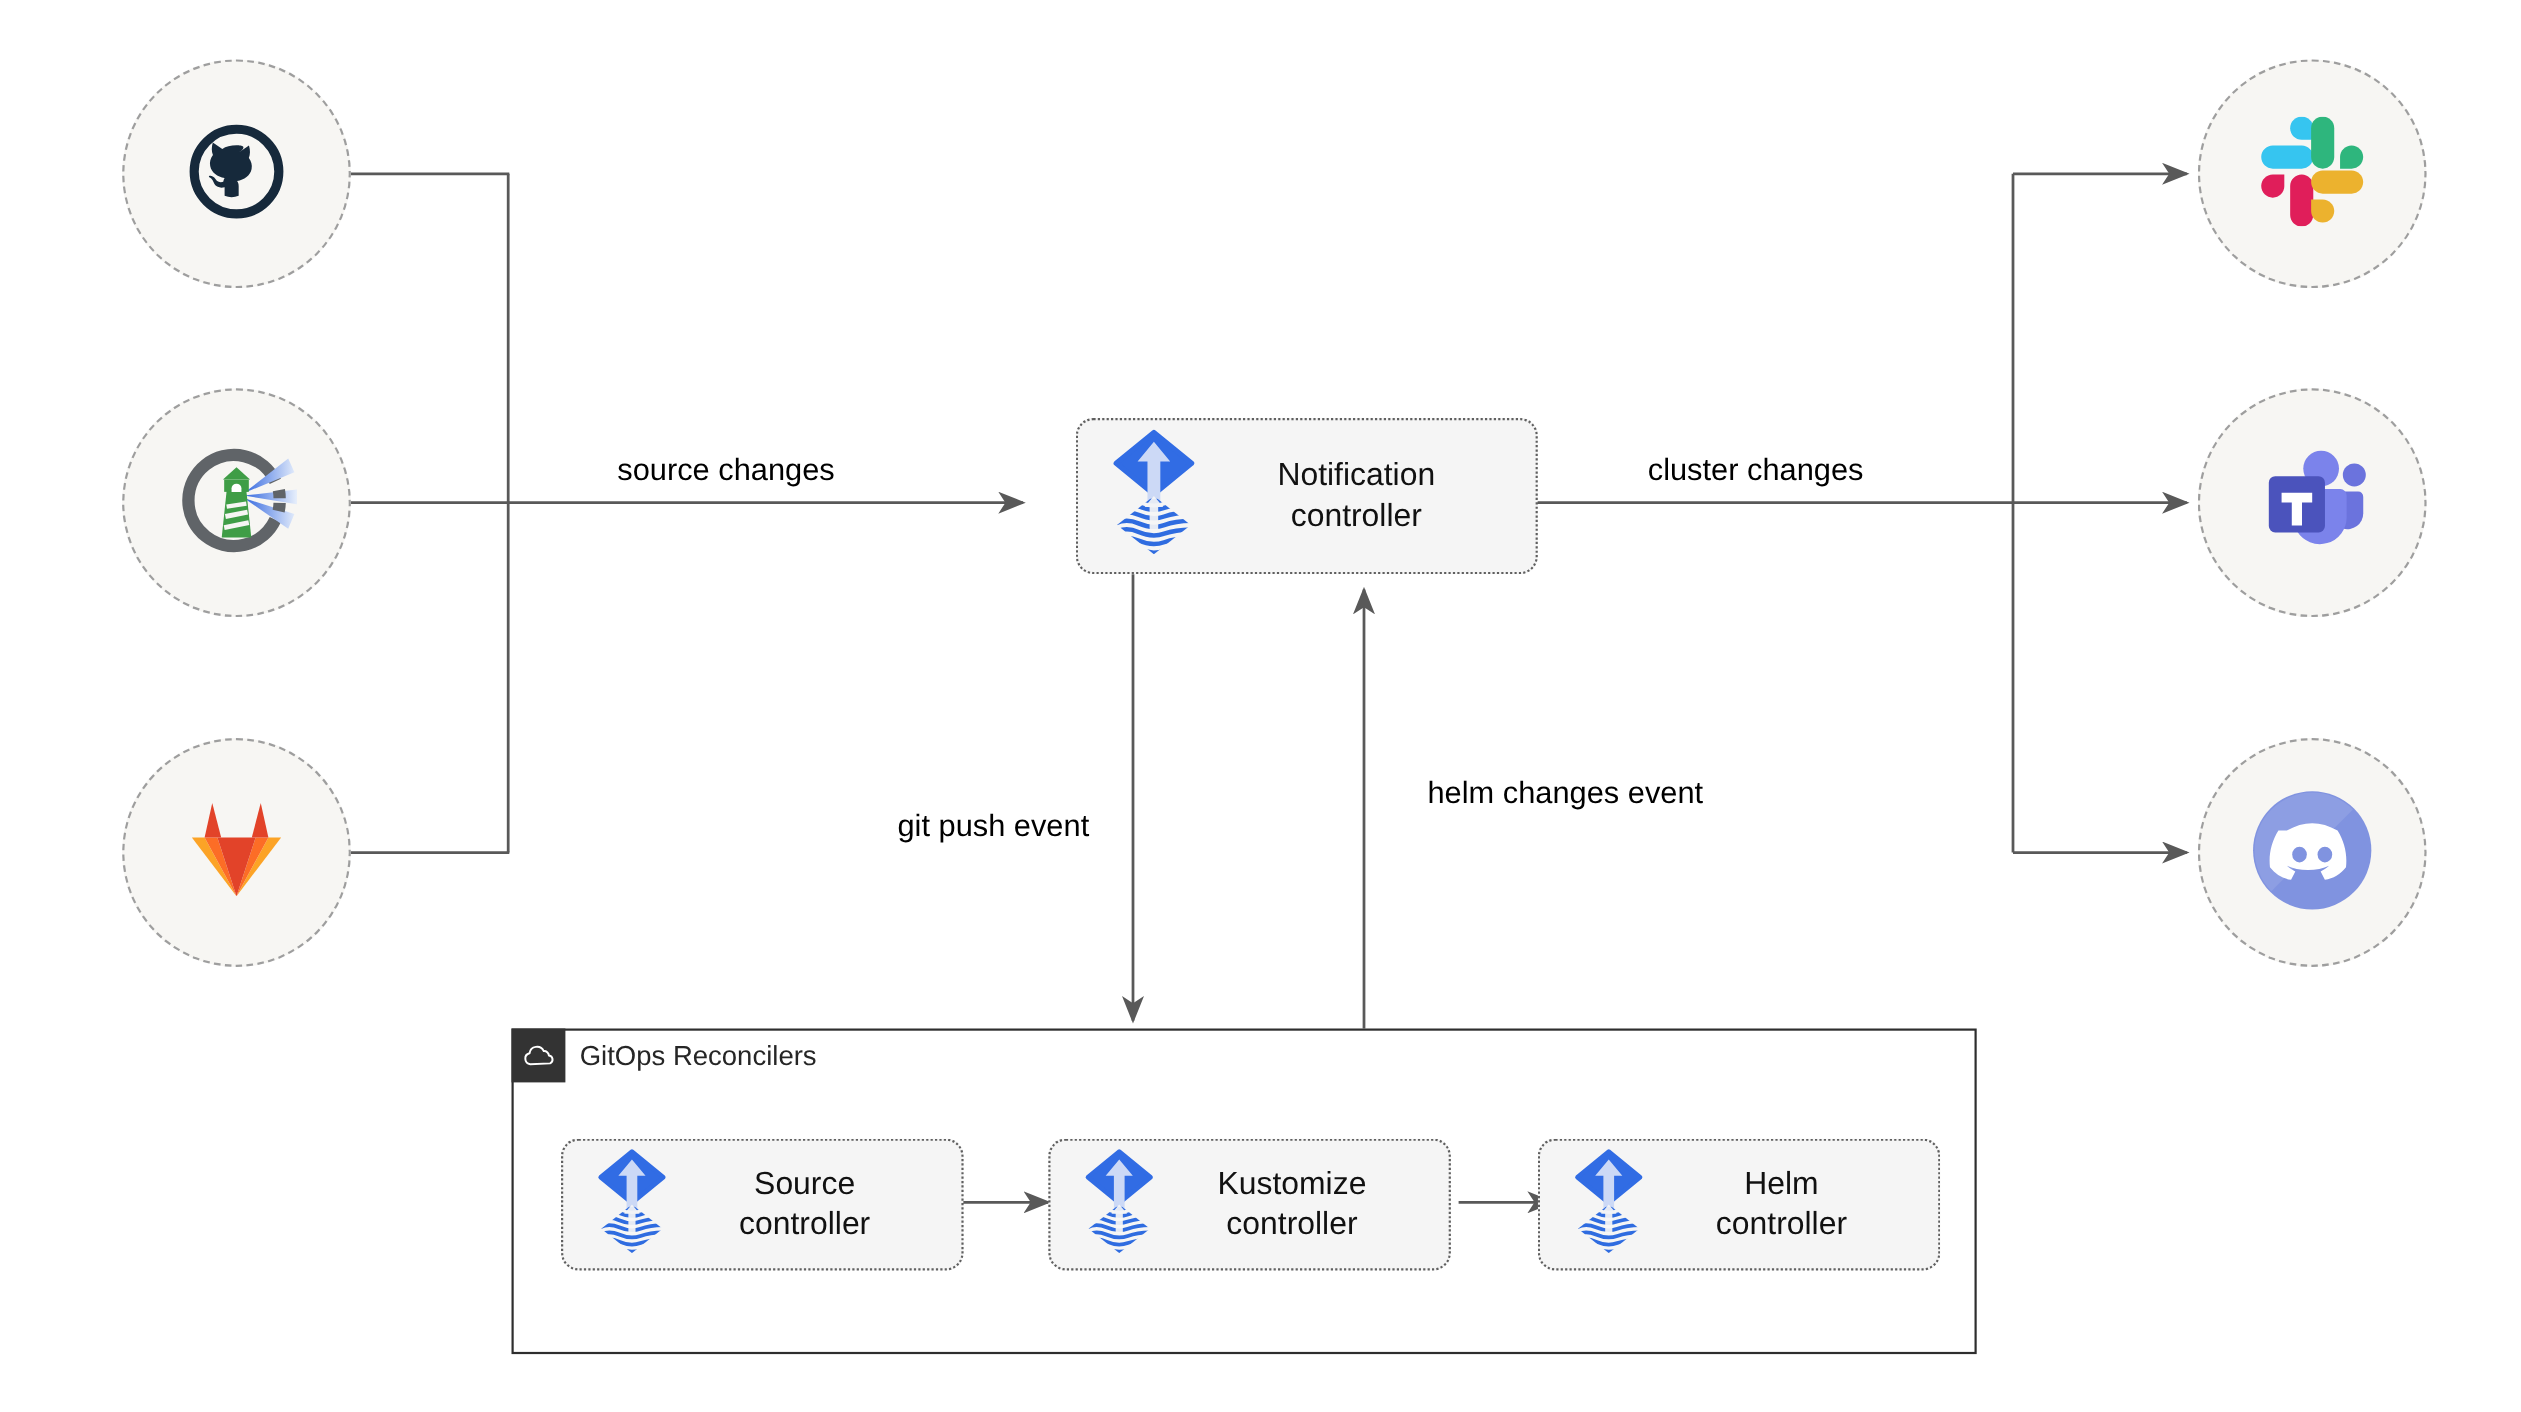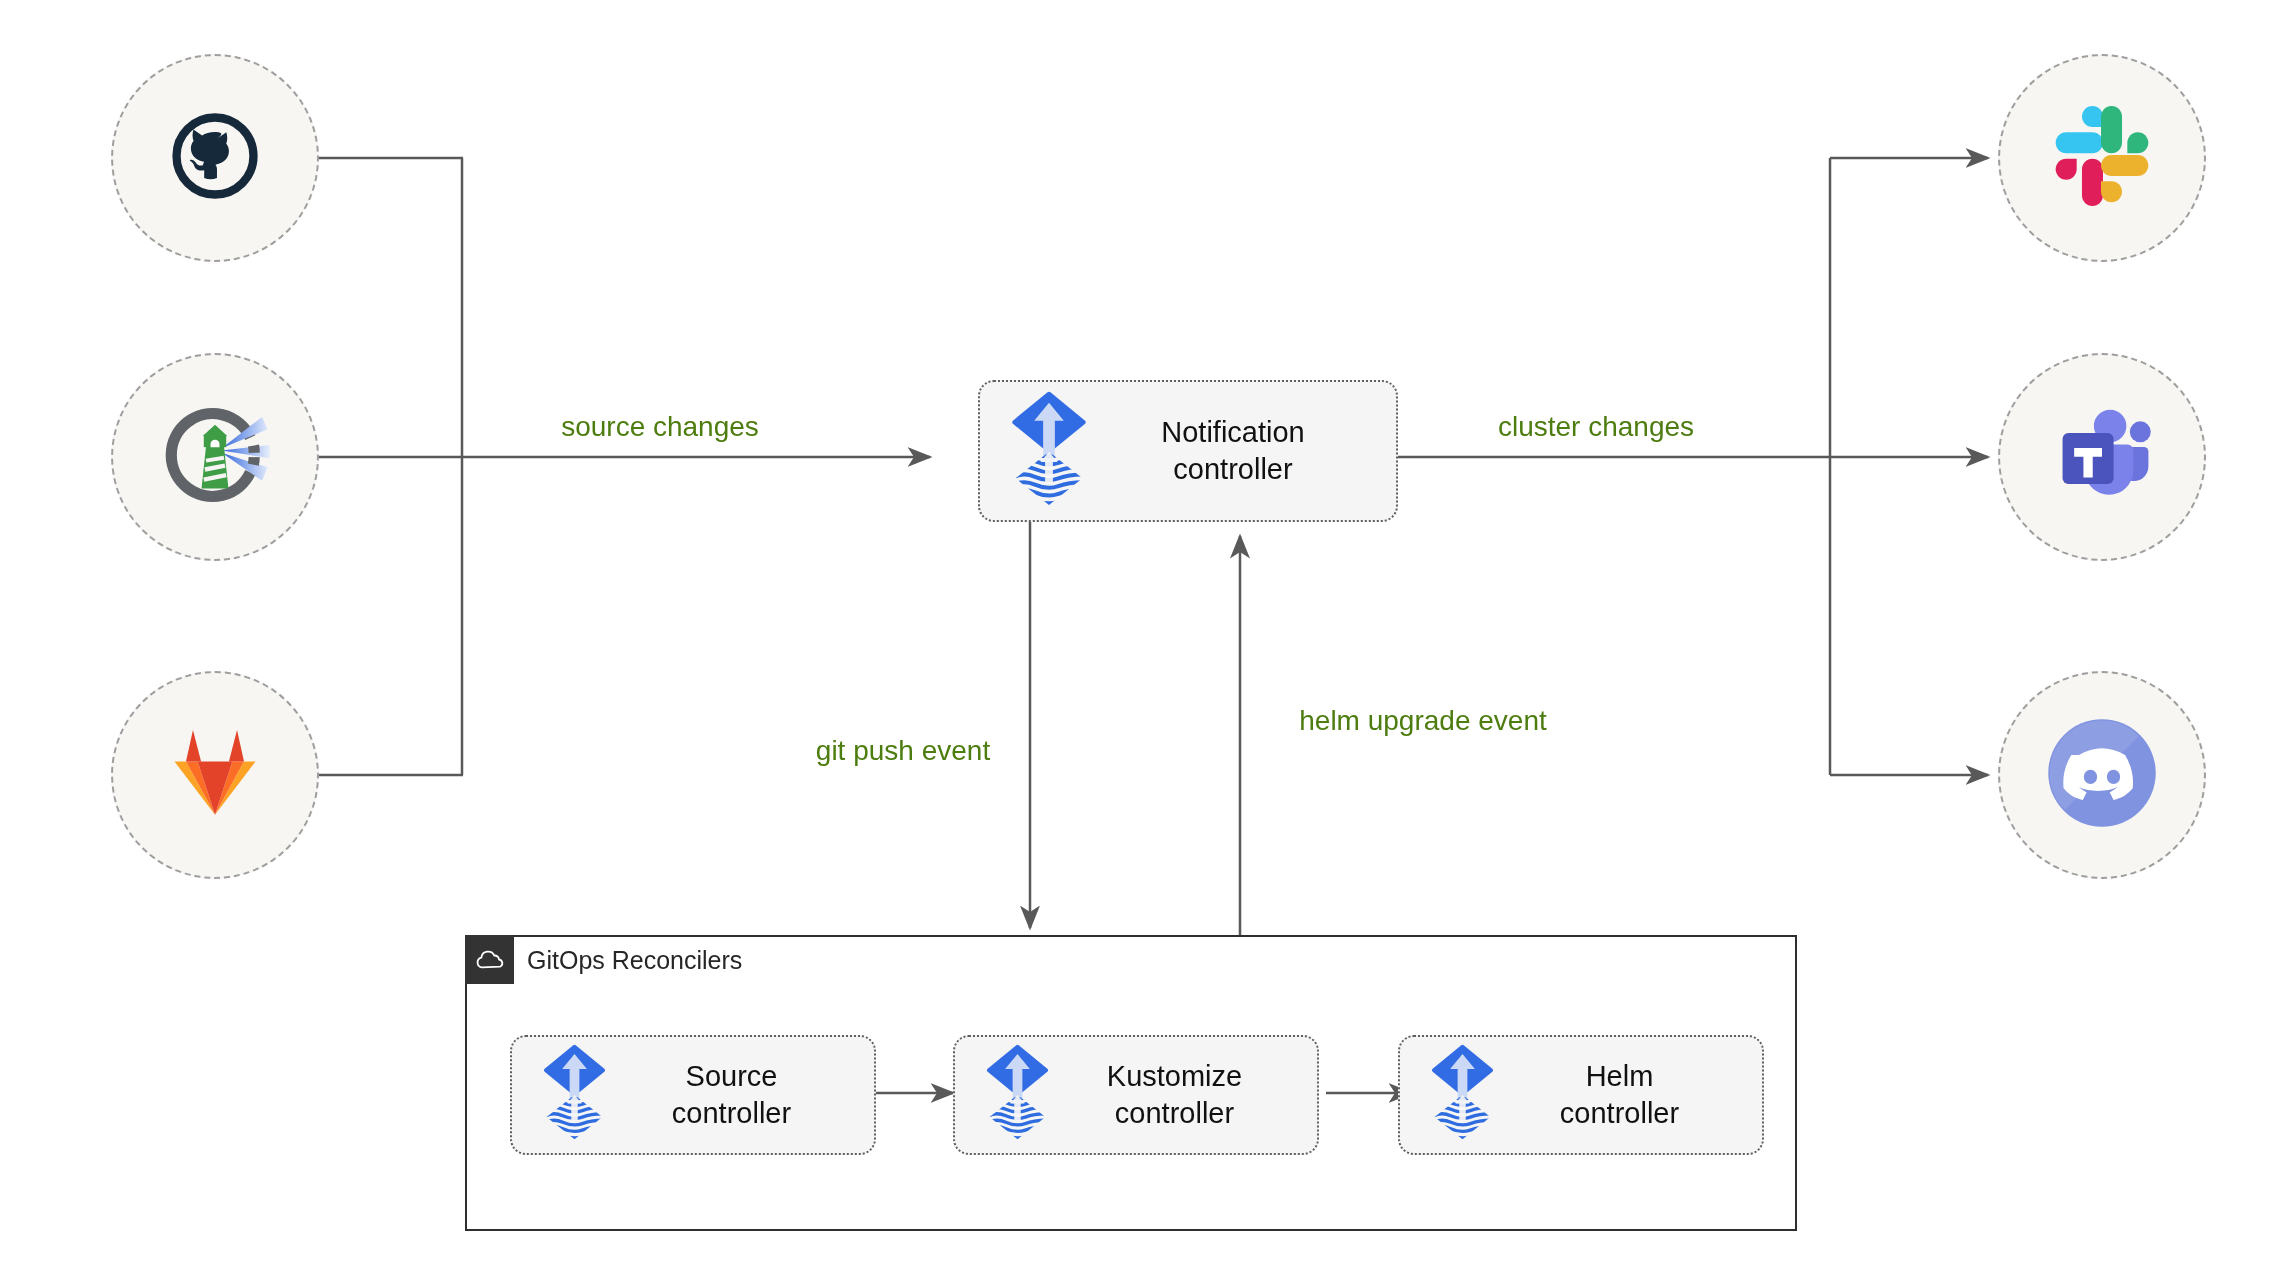--- a/index.html
+++ b/index.html
@@ -16,21 +16,21 @@
 
   
   .ctrl-box{position:absolute;background:#f5f5f5;border:2px dotted #5f5f5f;
             border-radius:16px;box-sizing:border-box;display:flex;align-items:center;
             padding-left:30px;}
   .ctrl-box .label{flex:1;text-align:center;font-size:29px;line-height:37px;
                    color:#111111;padding-right:18px;}
 
   
   .edge-label{position:absolute;transform:translate(-50%,-50%);
-              font-size:28px;color:#4d7c0f;white-space:nowrap;}
+              font-size:28px;color:#000000;white-space:nowrap;}
 
   
   .container-box{position:absolute;left:465px;top:935px;width:1332px;height:296px;
                  border:2px solid #2e2e2e;box-sizing:border-box;background:transparent;}
   .container-header-sq{position:absolute;left:-2px;top:-2px;width:49px;height:49px;
                  background:#333333;display:flex;align-items:center;justify-content:center;}
   .container-title{position:absolute;left:60px;top:9px;font-size:25px;color:#262626;}
 </style>
 </head>
 <body>
@@ -185,21 +185,21 @@
         </svg></span>
     <div class="label">
       <div>Notification</div>
       <div>controller</div>
     </div>
   </div>
 
   <div class="edge-label" style="left:660px;top:427px">source changes</div>
   <div class="edge-label" style="left:1596px;top:427px">cluster changes</div>
   <div class="edge-label" style="left:903px;top:751px">git push event</div>
-  <div class="edge-label" style="left:1423px;top:721px">helm upgrade event</div>
+  <div class="edge-label" style="left:1423px;top:721px">helm changes event</div>
 
   <div class="container-box">
     <div class="container-header-sq">
       <svg width="36" height="29">
           <use href="#sym-cloud"></use>
         </svg>
     </div>
     <div class="container-title">GitOps Reconcilers</div>
 
     <div class="ctrl-box" style="left:43px;top:98px;width:366px;height:120px">

